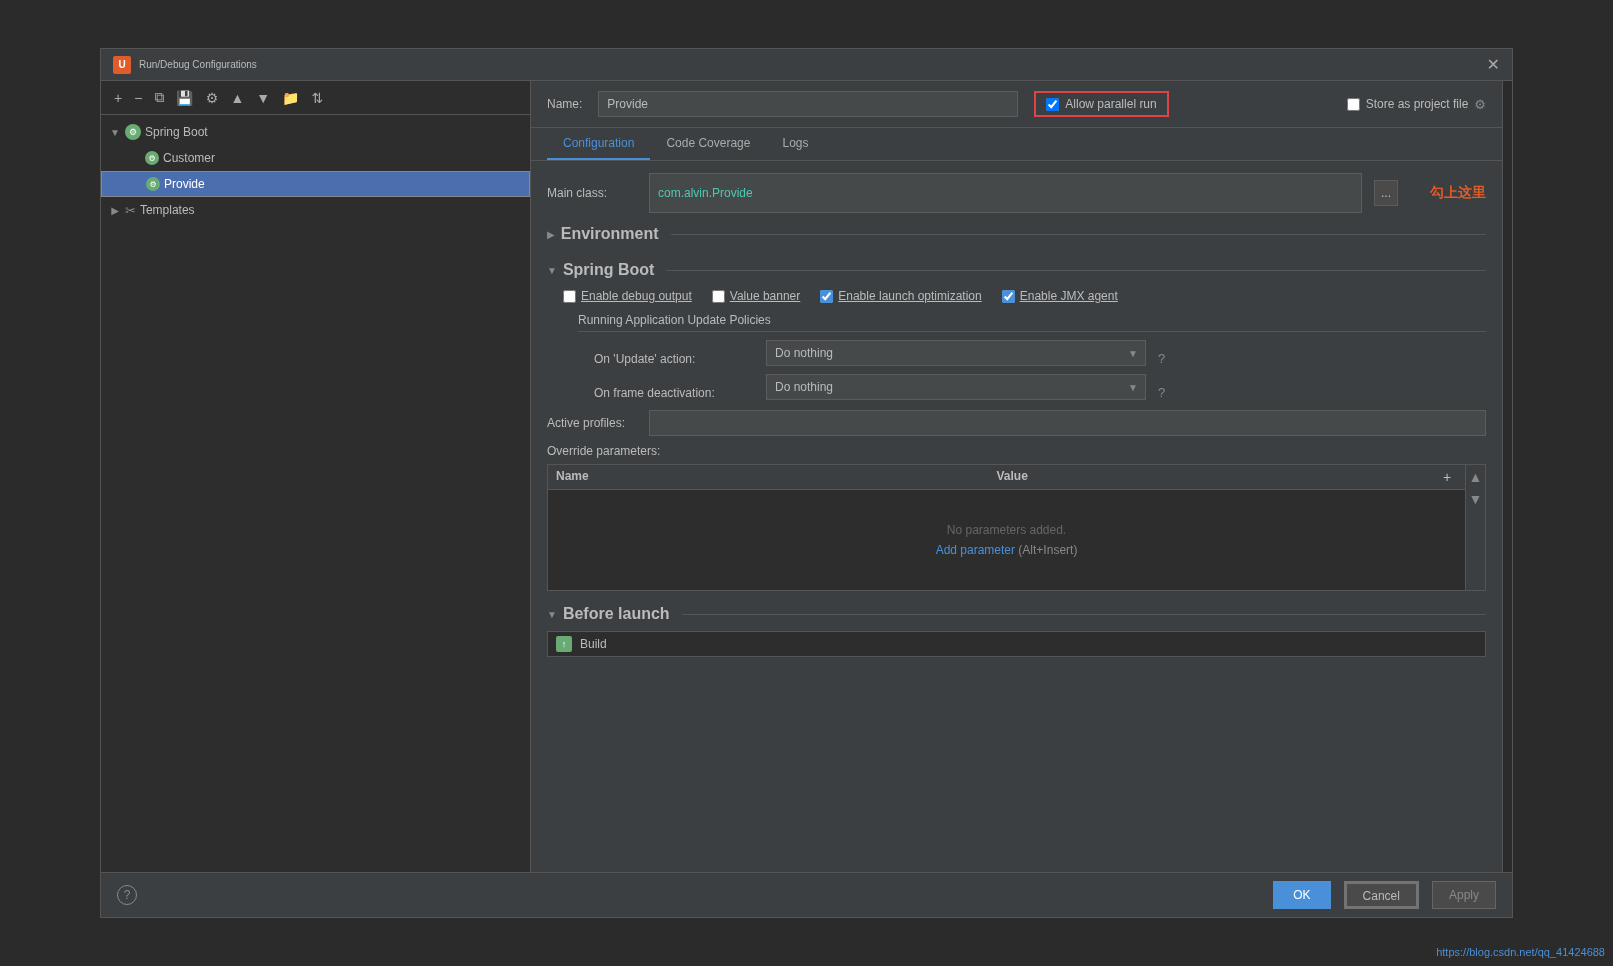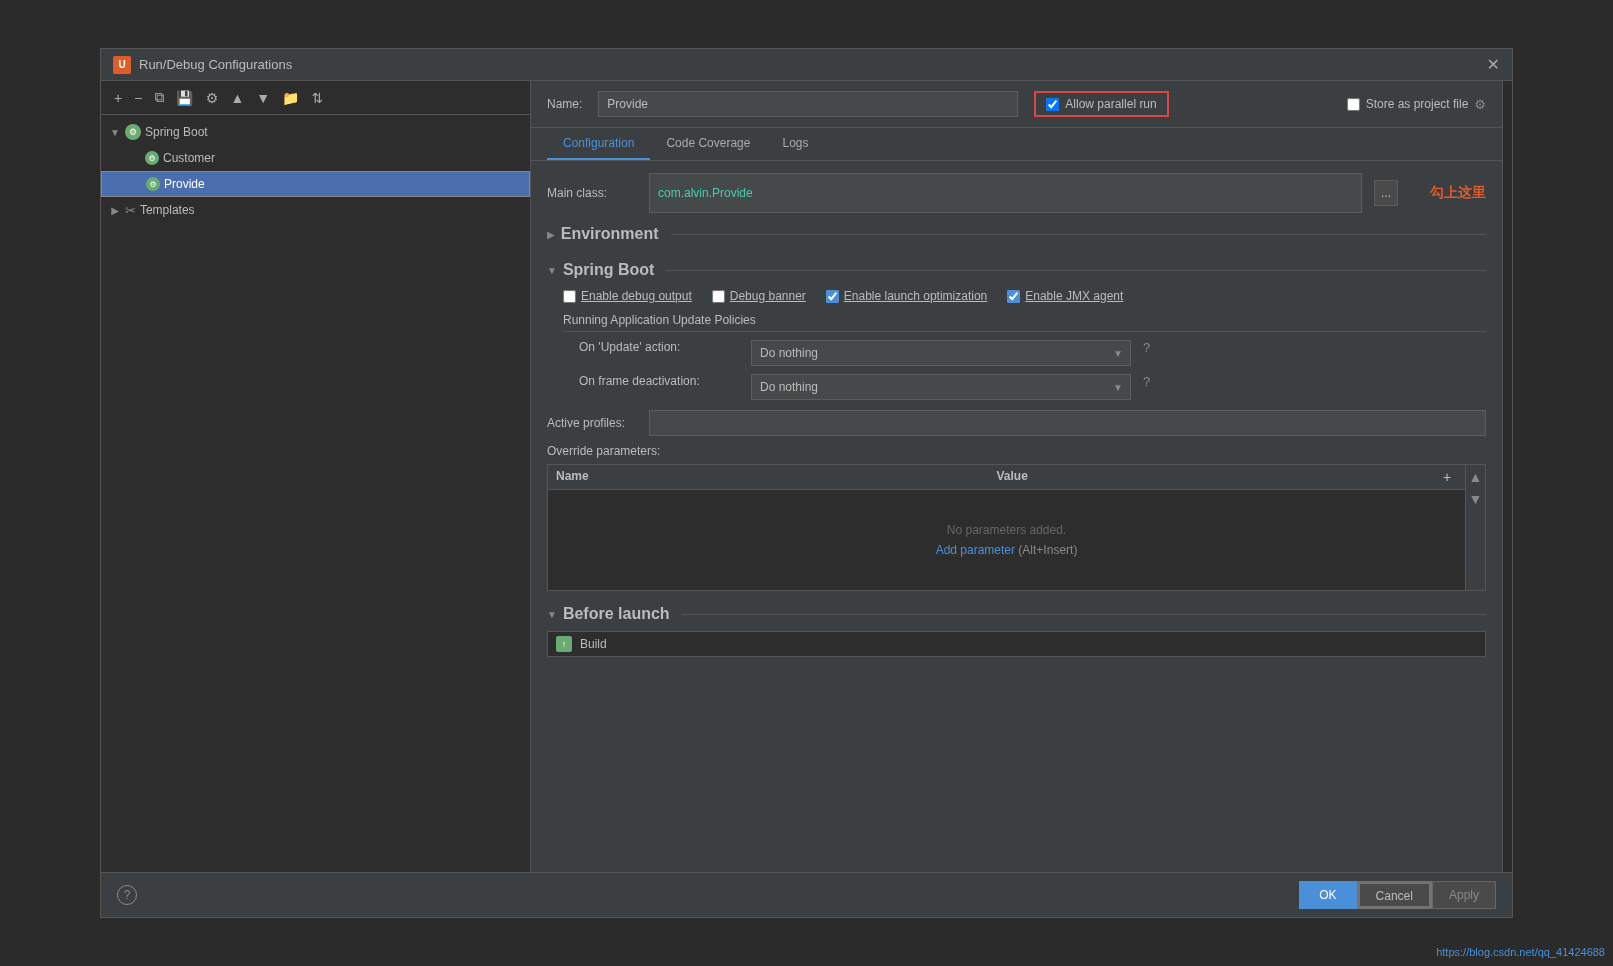--- a/index.html
+++ b/index.html
@@ -45,21 +45,21 @@
       border-radius: 2px;
       display: flex;
       align-items: center;
       justify-content: center;
       color: white;
       font-weight: bold;
       font-size: 10px;
     }
     .title-text {
       color: #bbb;
-      font-size: 13px;
+      font-size: 10px;
     }
     .close-btn {
       color: #888;
       cursor: pointer;
       font-size: 16px;
       background: none;
       border: none;
       color: #aaa;
     }
     .dialog-body {
@@ -300,33 +300,33 @@
     }
     .checkbox-item input[type=checkbox] {
       accent-color: #4a90d9;
       cursor: pointer;
     }
     .checkbox-label {
       color: #bbb;
       font-size: 12px;
     }
     .policies-section {
-      margin-left: 16px;
+      margin-left: 31px;
       margin-bottom: 10px;
     }
     .policies-title {
       color: #bbb;
       font-size: 12px;
       margin-bottom: 8px;
       border-bottom: 1px solid #555;
       padding-bottom: 4px;
     }
     .policy-row {
       display: flex;
-      align-items: flex-start;
+      align-items: flex-end;
       gap: 12px;
       margin-bottom: 8px;
       margin-left: 16px;
     }
     .policy-label {
       color: #bbb;
       font-size: 12px;
       white-space: nowrap;
       min-width: 160px;
     }
@@ -510,21 +510,21 @@
       border: 1px solid #888;
       color: #888;
       display: flex;
       align-items: center;
       justify-content: center;
       font-size: 12px;
       cursor: pointer;
     }
     .footer-right {
       display: flex;
-      gap: 0;
+      gap: 13px;
     }
     .btn-ok {
       background: #4a90d9;
       border: none;
       color: white;
       padding: 5px 20px;
       cursor: pointer;
       font-size: 12px;
       height: 28px;
     }
@@ -671,21 +671,21 @@
             <div class="section-line"></div>
           </div>
 
           <div class="checkboxes-row">
             <div class="checkbox-item">
               <input type="checkbox" id="debug-out" style="">
               <label for="debug-out" class="checkbox-label">Enable debug output</label>
             </div>
             <div class="checkbox-item">
               <input type="checkbox" id="hide-banner" style="">
-              <label for="hide-banner" class="checkbox-label">Debug banner</label>
+              <label for="hide-banner" class="checkbox-label">Value banner</label>
             </div>
             <div class="checkbox-item">
               <input type="checkbox" id="launch-opt" checked="" style="">
               <label for="launch-opt" class="checkbox-label">Enable launch optimization</label>
             </div>
             <div class="checkbox-item">
               <input type="checkbox" id="jmx-agent" checked="" style="">
               <label for="jmx-agent" class="checkbox-label">Enable JMX agent</label>
             </div>
           </div>

